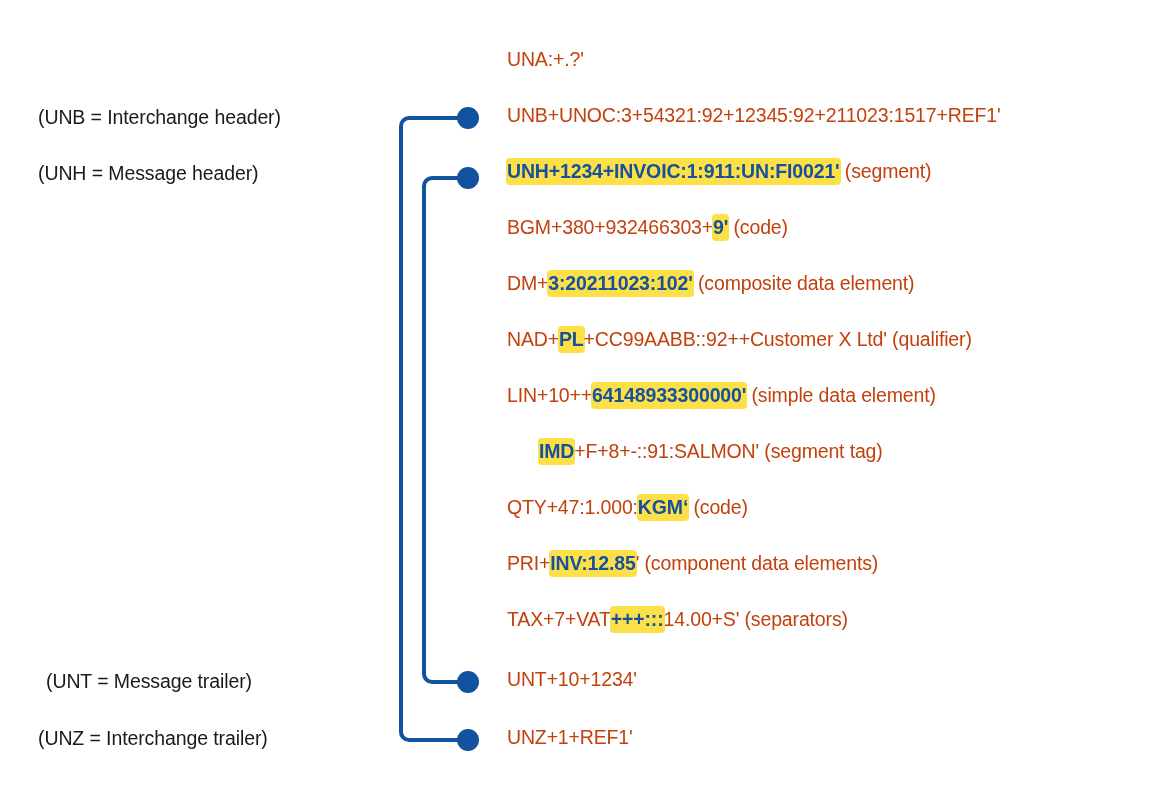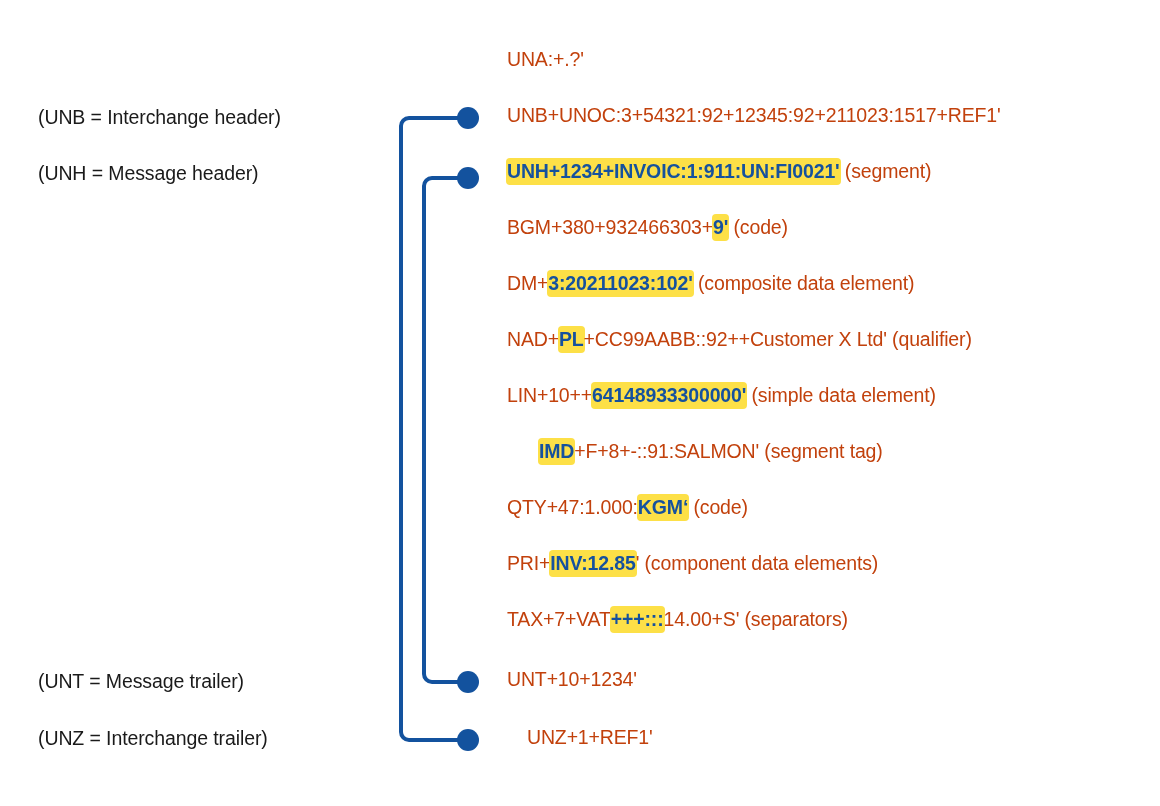--- a/index.html
+++ b/index.html
@@ -99,21 +99,21 @@
   }
 </style>
 </head>
 <body>
 
 <div id="canvas">
 
   <div id="labels">
       <div class="label" style="top: 106px;">(UNB = Interchange header)</div>
       <div class="label" style="top: 162px;">(UNH = Message header)</div>
-      <div class="label" style="top: 670px;">(UNT = Message trailer)</div>
+      <div class="label" style="top: 670px; margin-left: 8px;">(UNT = Message trailer)</div>
       <div class="label" style="top: 727px;">(UNZ = Interchange trailer)</div>
     </div>
 
   <svg id="connectors" viewBox="0 0 1160 806" xmlns="http://www.w3.org/2000/svg">
     <g fill="none" stroke="#13529e" stroke-width="4" stroke-linecap="round">
       <path id="outer-path" d="M 468 118 H 409 A 8 8 0 0 0 401 126 V 732 A 8 8 0 0 0 409 740 H 468"></path>
       <path id="inner-path" d="M 468 178 H 432 A 8 8 0 0 0 424 186 V 674 A 8 8 0 0 0 432 682 H 468"></path>
     </g>
     <g fill="#13529e">
       <circle id="dot-unb" r="11" cx="468" cy="118"></circle>
@@ -129,17 +129,17 @@
       <div class="edi-line" style="top: 160px;"><span class="hl">UNH+1234+INVOIC:1:911:UN:FI0021'</span><span class="note"> (segment)</span></div>
       <div class="edi-line" style="top: 216px;"><span class="note">BGM+380+932466303+</span><span class="hl">9'</span><span class="note"> (code)</span></div>
       <div class="edi-line" style="top: 272px;"><span class="note">DM+</span><span class="hl">3:20211023:102'</span><span class="note"> (composite data element)</span></div>
       <div class="edi-line" style="top: 328px;"><span class="note">NAD+</span><span class="hl">PL</span><span class="note">+CC99AABB::92++Customer X Ltd' (qualifier)</span></div>
       <div class="edi-line" style="top: 384px;"><span class="note">LIN+10++</span><span class="hl">64148933300000'</span><span class="note"> (simple data element)</span></div>
       <div class="edi-line" style="top: 440px; padding-left: 32px;"><span class="hl">IMD</span><span class="note">+F+8+-::91:SALMON' (segment tag)</span></div>
       <div class="edi-line" style="top: 496px;"><span class="note">QTY+47:1.000:</span><span class="hl">KGM‘</span><span class="note"> (code)</span></div>
       <div class="edi-line" style="top: 552px;"><span class="note">PRI+</span><span class="hl">INV:12.85</span><span class="note">' (component data elements)</span></div>
       <div class="edi-line" style="top: 608px;"><span class="note">TAX+7+VAT</span><span class="hl">+++:::</span><span class="note">14.00+S' (separators)</span></div>
       <div class="edi-line" style="top: 668px;"><span class="note">UNT+10+1234'</span></div>
-      <div class="edi-line" style="top: 726px; margin-left: 20px;"><span class="note">UNZ+1+REF1'</span></div>
+      <div class="edi-line" style="top: 726px;"><span class="note">UNZ+1+REF1'</span></div>
     </div>
 
 
 </div>
 
 </body></html>

